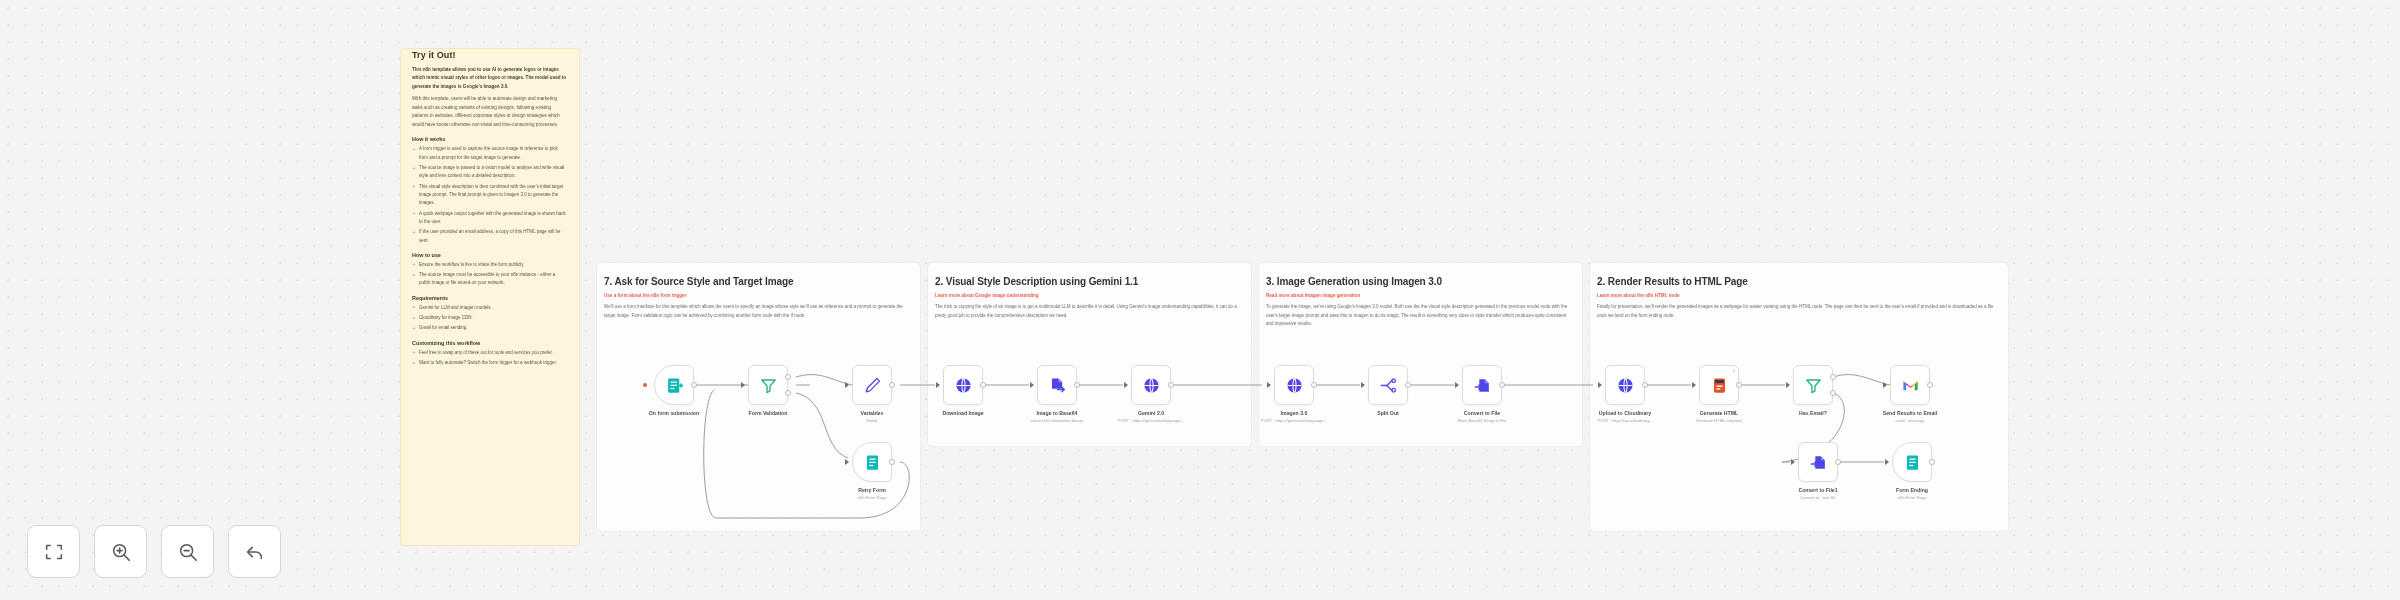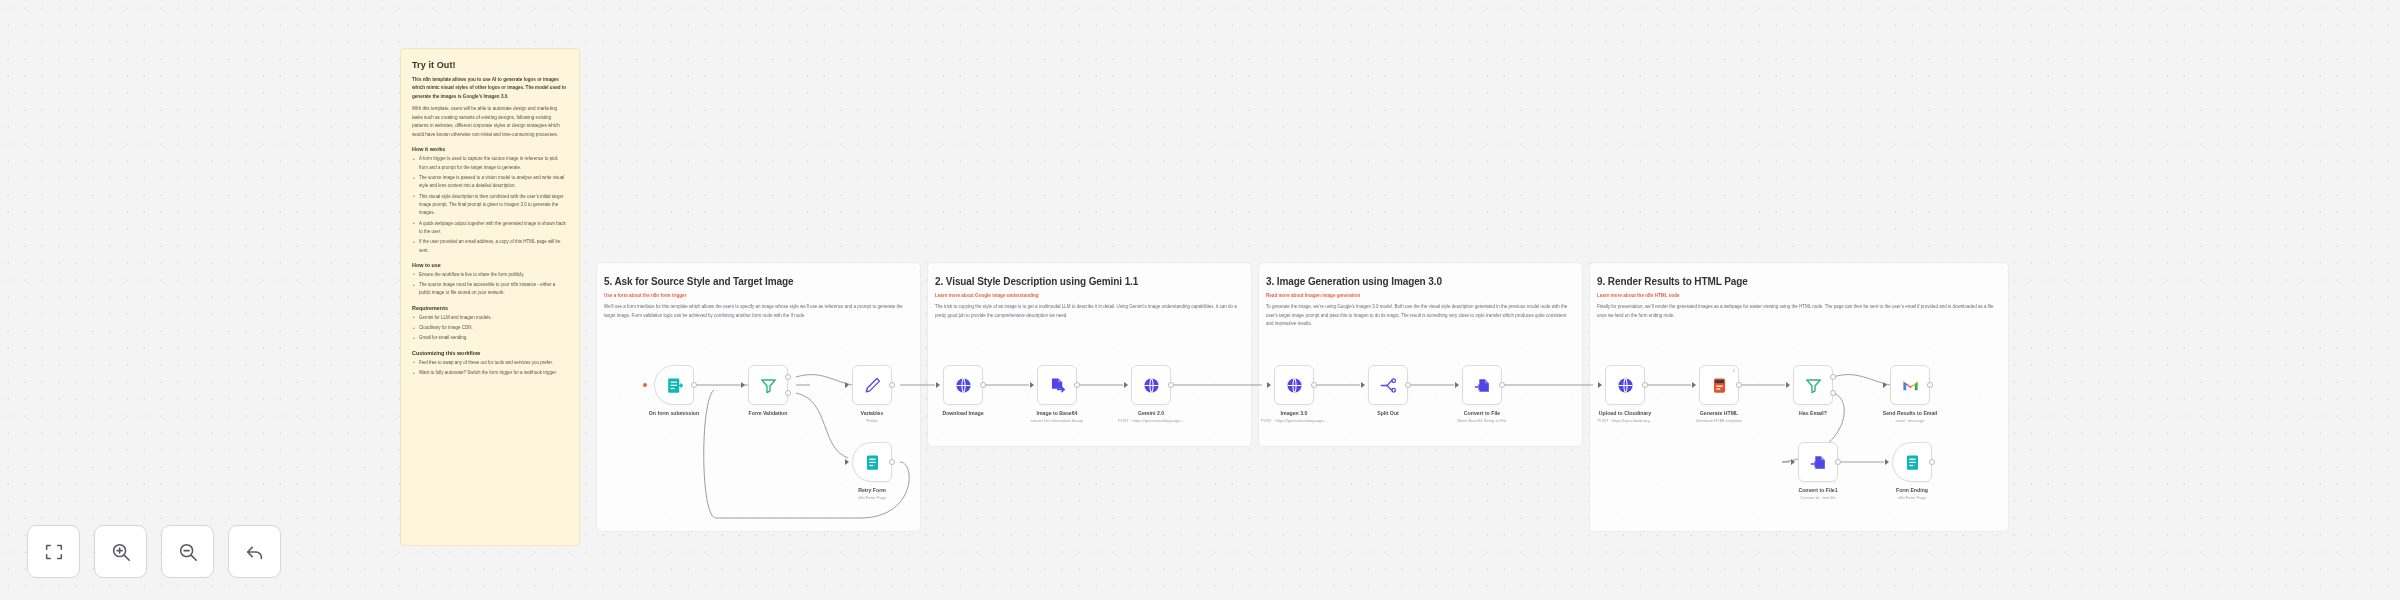--- a/index.html
+++ b/index.html
@@ -18,21 +18,21 @@
     background-image: radial-gradient(circle, #e2e2e5 1px, transparent 1px);
     background-size: 17px 17px;
   }
 
   
   .sticky {
     position: absolute;
     background: #fdf6dd;
     border: 1px solid #f2e7bb;
     border-radius: 4px;
-    padding: 11px 11px;
+    padding: 1px 11px;
     overflow: hidden;
   }
   .sticky h1 {
     font-size: 9px; font-weight: 700; color: #3d3222;
     margin-bottom: 6px; letter-spacing: .1px;
   }
   .sticky h2 {
     font-size: 5.4px; font-weight: 700; color: #3d3222;
     margin: 7px 0 3px;
   }
@@ -179,33 +179,33 @@
       <li>Feel free to swap any of these out for tools and services you prefer.</li>
       <li>Want to fully automate? Switch the form trigger for a webhook trigger.</li>
     </ul>
   </div>
 
   <div class="group" style="left:596px; top:262px; width:325px; height:270px;"></div>
   <div class="group" style="left:927px; top:262px; width:325px; height:185px;"></div>
   <div class="group" style="left:1258px; top:262px; width:325px; height:185px;"></div>
   <div class="group" style="left:1589px; top:262px; width:420px; height:270px;"></div>
 
-  <div class="group-title" style="left:604px; top:276px;">5. Ask for Source Style and Target Image</div>
+  <div class="group-title" style="left:604px; top:276px;">7. Ask for Source Style and Target Image</div>
   <div class="group-sub" style="left:604px; top:293px;">Use a form about the n8n form trigger</div>
   <div class="group-desc" style="left:604px; top:303px; width:308px;">We'll use a form interface for this template which allows the users to specify an image whose style we'll use as reference and a prompt to generate the target image. Form validation logic can be achieved by combining another form node with the If node.</div>
 
   <div class="group-title" style="left:935px; top:276px;">2. Visual Style Description using Gemini 1.1</div>
   <div class="group-sub" style="left:935px; top:293px;">Learn more about Google image understanding</div>
   <div class="group-desc" style="left:935px; top:303px; width:308px;">The trick to copying the style of an image is to get a multimodal LLM to describe it in detail. Using Gemini's image understanding capabilities, it can do a pretty good job to provide the comprehensive description we need.</div>
 
   <div class="group-title" style="left:1266px; top:276px;">3. Image Generation using Imagen 3.0</div>
   <div class="group-sub" style="left:1266px; top:293px;">Read more about Imagen image generation</div>
   <div class="group-desc" style="left:1266px; top:303px; width:308px;">To generate the image, we're using Google's Imagen 3.0 model. Both use the the visual style description generated in the previous model node with the user's target image prompt and pass this to Imagen to do its magic. The result is something very close to style transfer which produces quite consistent and impressive results.</div>
 
-  <div class="group-title" style="left:1597px; top:276px;">9. Render Results to HTML Page</div>
+  <div class="group-title" style="left:1597px; top:276px;">2. Render Results to HTML Page</div>
   <div class="group-sub" style="left:1597px; top:293px;">Learn more about the n8n HTML node</div>
   <div class="group-desc" style="left:1597px; top:303px; width:400px;">Finally for presentation, we'll render the generated images as a webpage for easier viewing using the HTML node. The page can then be sent to the user's email if provided and is downloaded as a file once we land on the form ending node.</div>
 
   <svg id="wires" viewBox="0 0 2400 600">
 
     <line x1="694" y1="385" x2="748" y2="385"></line>
     <line x1="796" y1="385" x2="810" y2="385"></line>
     <path d="M 796 377 C 820 370 830 380 852 385"></path>
     <line x1="900" y1="385" x2="935" y2="385"></line>
 

